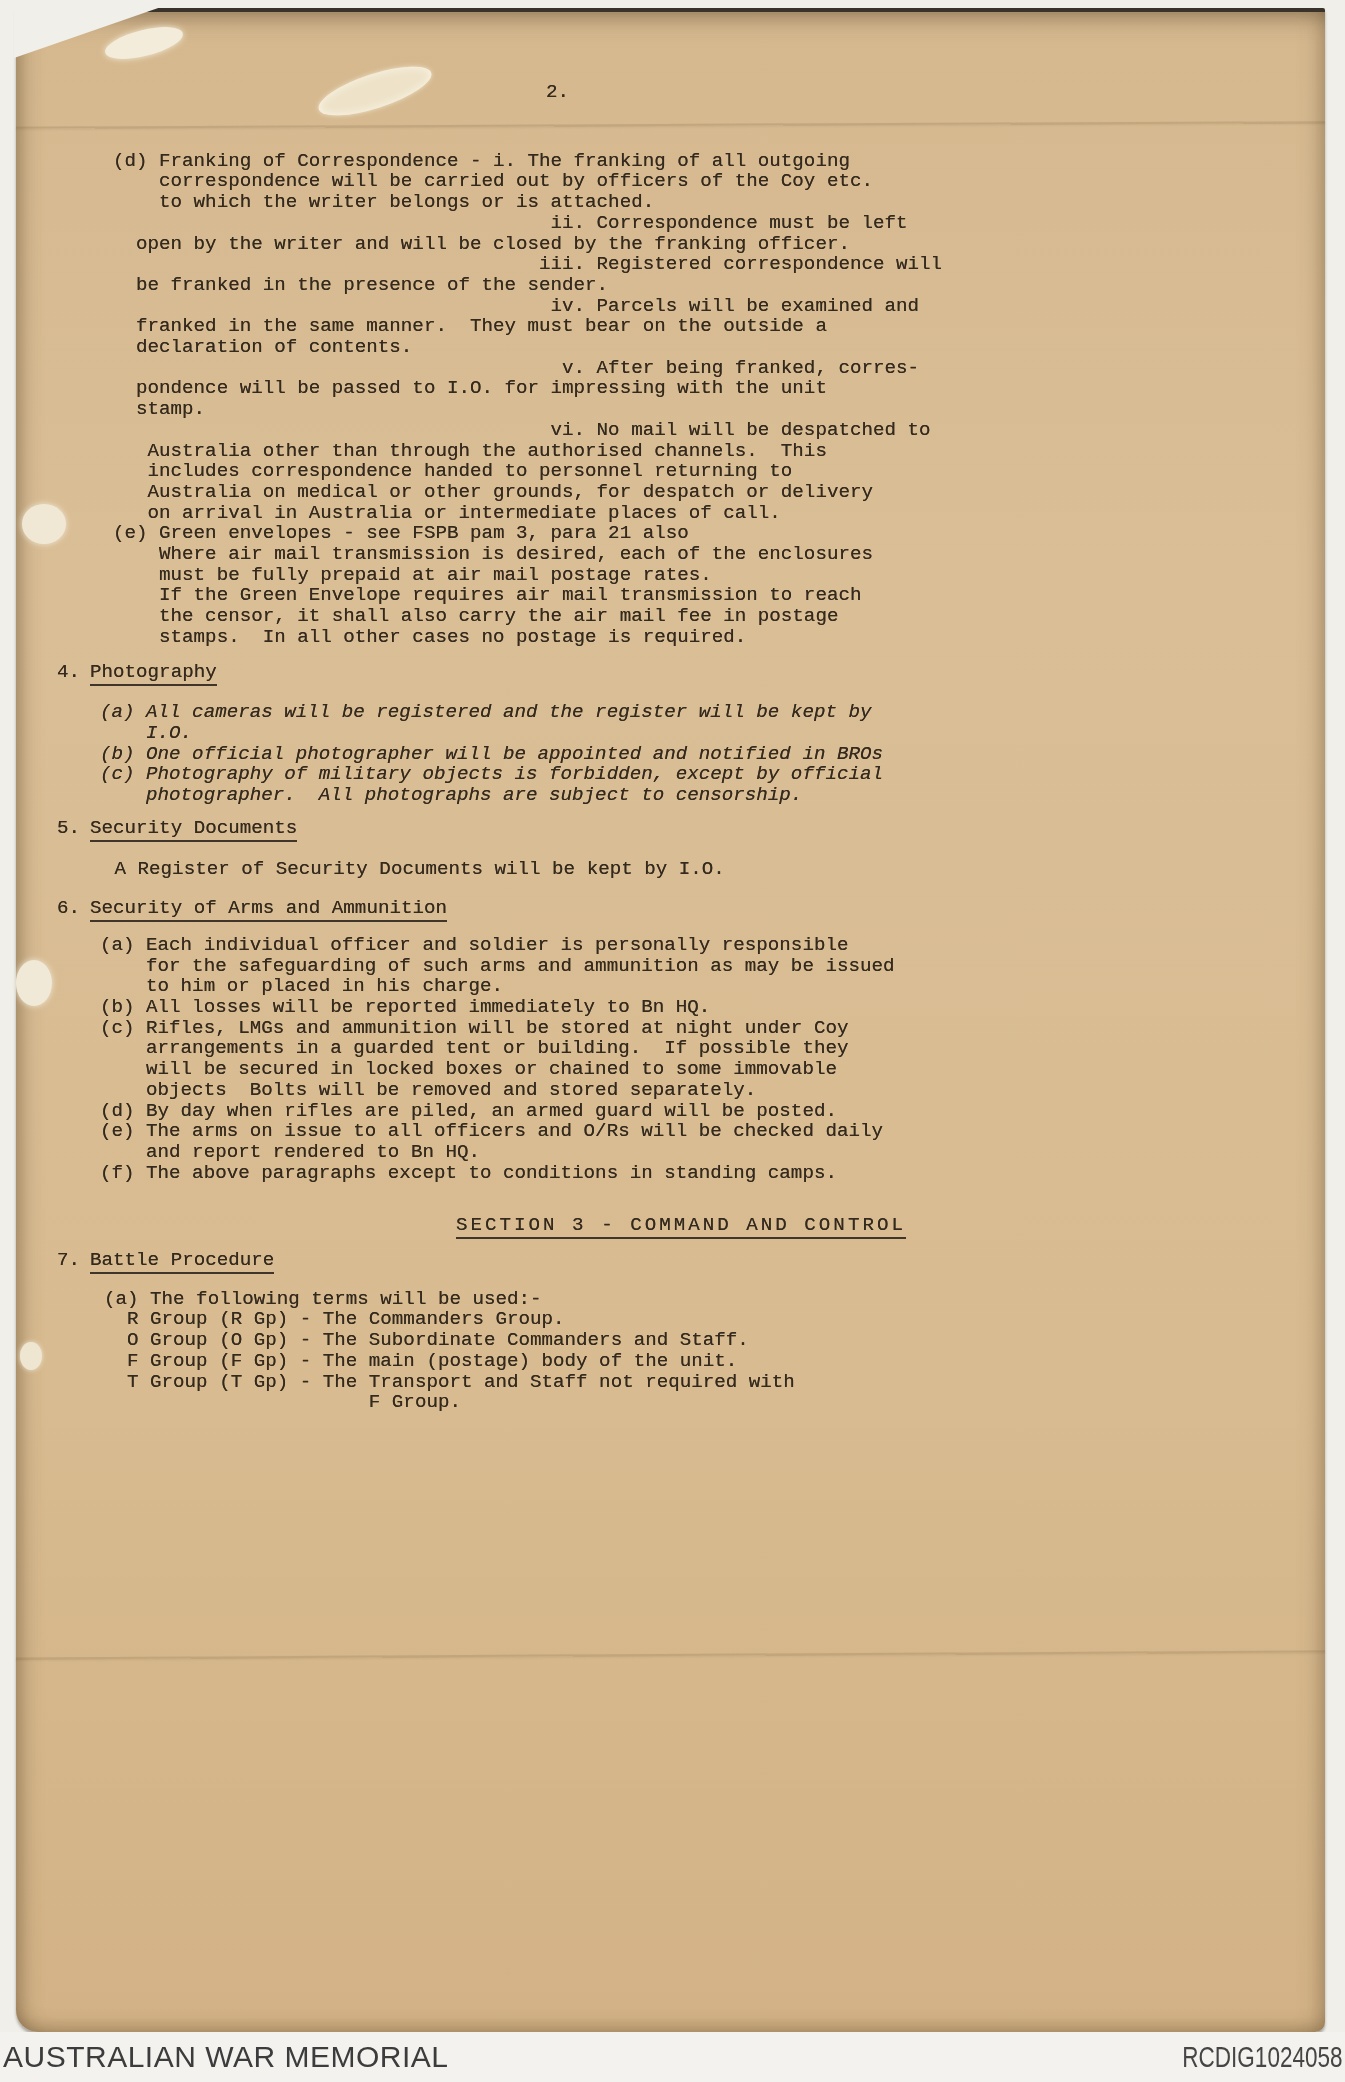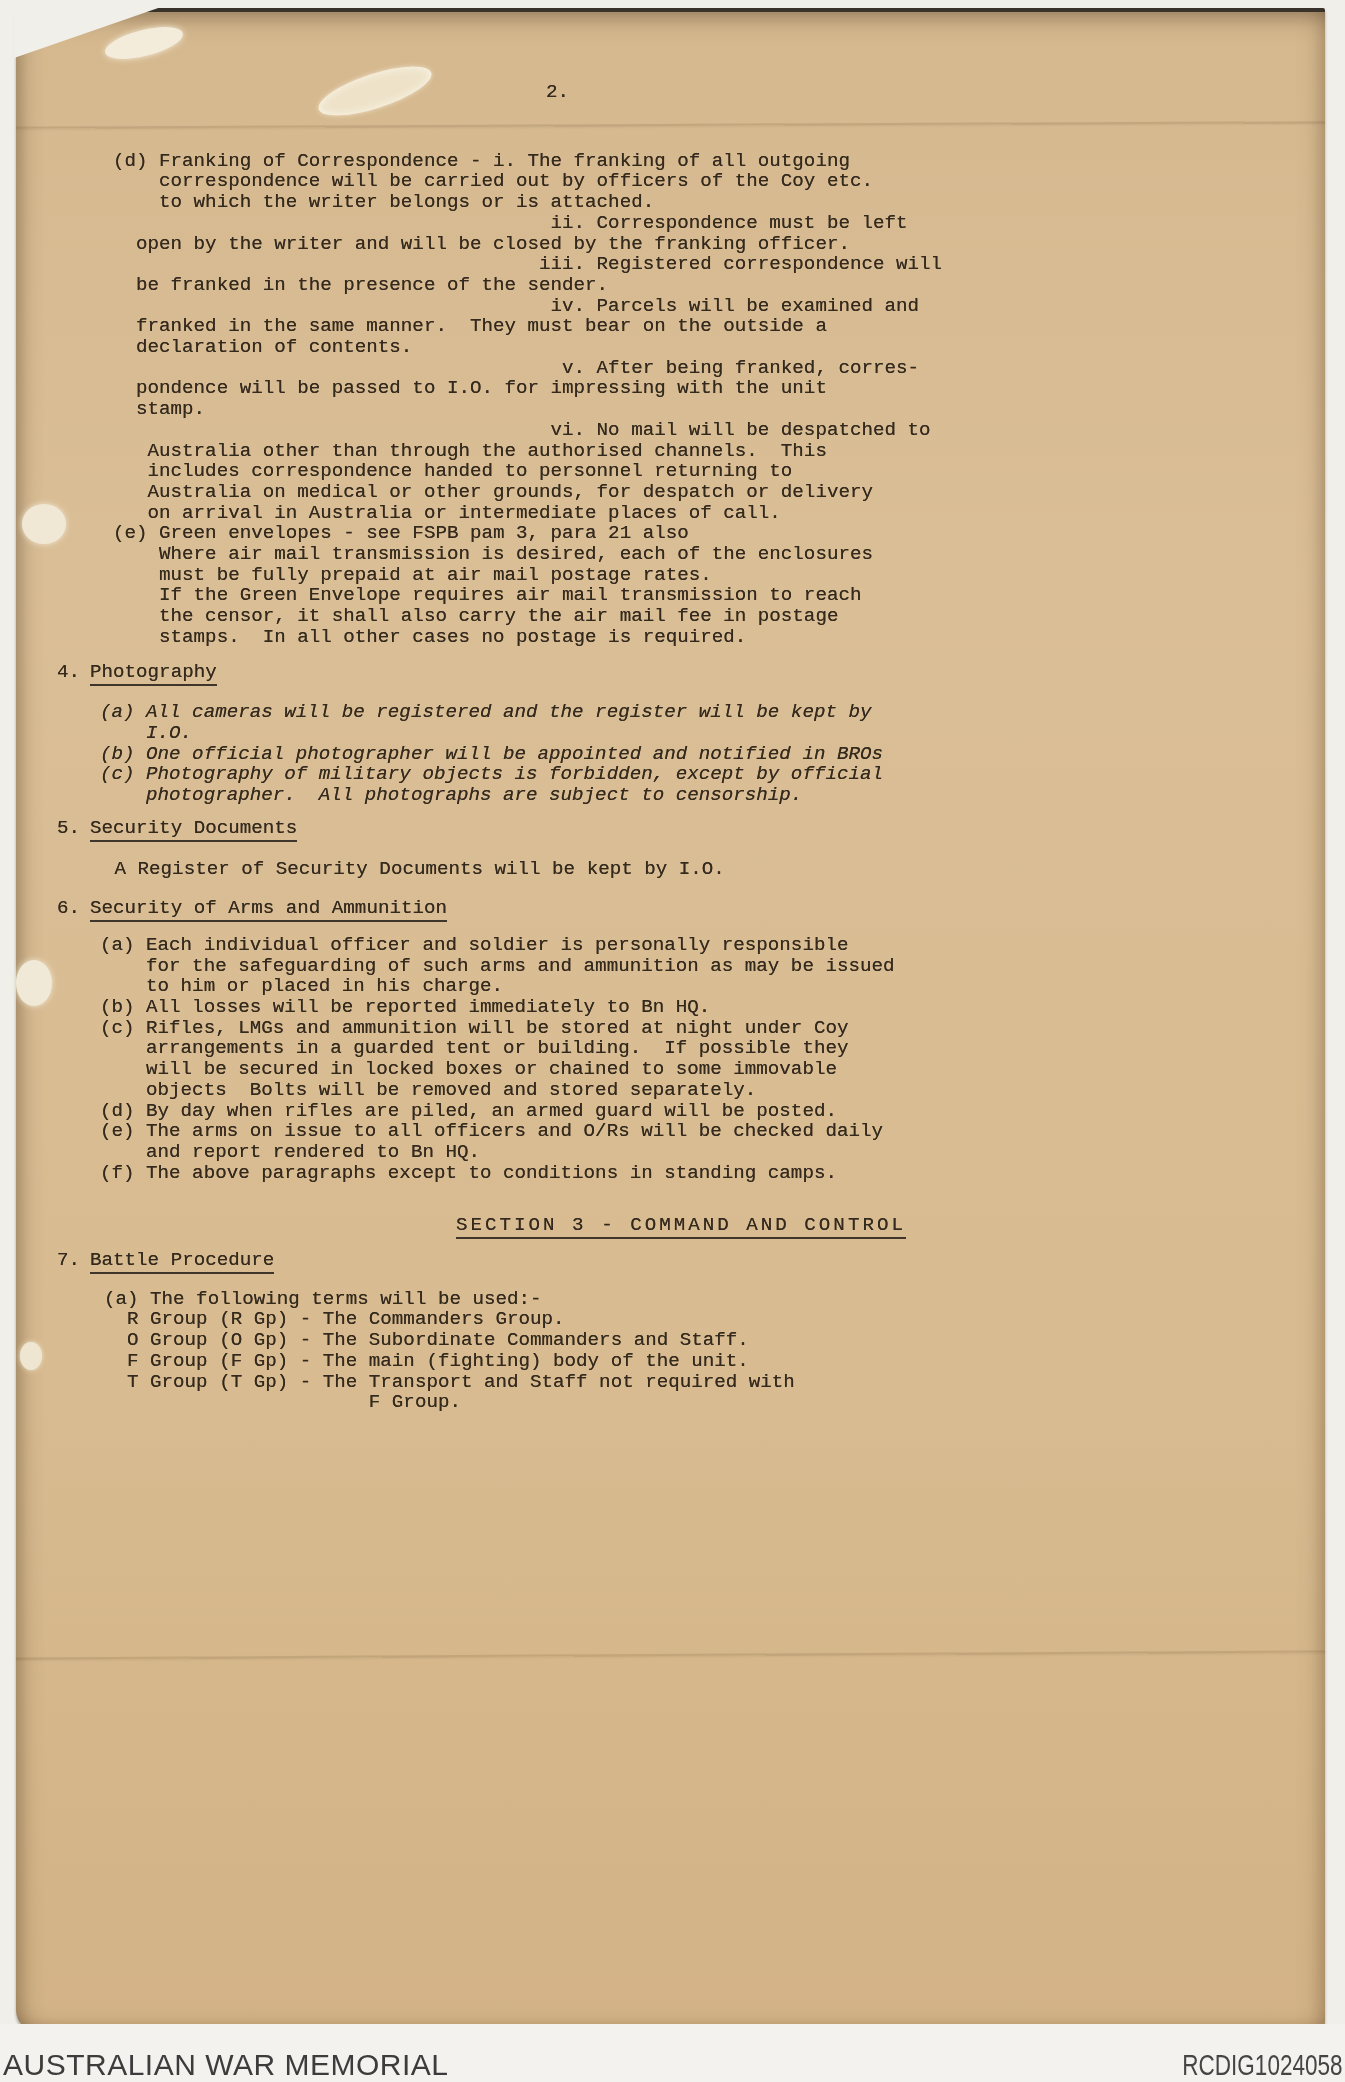--- a/index.html
+++ b/index.html
@@ -42,22 +42,22 @@
   .h4{margin-top:14px;}
   .b4{margin-top:20px;padding-left:84px;font-style:italic;}
   .h5{margin-top:12px;}
   .b5{margin-top:20px;padding-left:64px;}
   .h6{margin-top:19px;}
   .b6{margin-top:16px;padding-left:84px;}
   .center-head{margin-top:32px;padding-left:440px;letter-spacing:3px;white-space:pre;}
   .h7{margin-top:14px;}
   .b7{margin-top:18px;padding-left:88px;}
   
-  .footer{position:absolute;left:0;right:0;bottom:0;height:58px;background:#f3f2ee;
-          display:flex;justify-content:space-between;align-items:flex-end;}
+  .footer{position:absolute;left:0;right:0;bottom:0;height:50px;background:#f3f2ee;
+          display:flex;justify-content:space-between;align-items:center;}
   .f-left{font-family:"Liberation Sans",sans-serif;font-weight:300;font-size:30px;
           color:#3c3c3c;letter-spacing:.5px;padding-left:3px;white-space:nowrap;}
   .f-right{font-family:"Liberation Sans",sans-serif;font-weight:300;font-size:30px;
            color:#454545;transform:scaleX(.75);transform-origin:100% 50%;
            padding-right:4px;white-space:nowrap;}
 </style>
 </head>
 <body>
 
 <div class="scan">
@@ -133,21 +133,21 @@
           <div class="line">(f) The above paragraphs except to conditions in standing camps.</div>
         </div>
 
       <div class="center-head"><span class="u">SECTION 3 - COMMAND AND CONTROL</span></div>
 
       <div class="sec-h h7"><span class="num">7.</span><span class="u">Battle Procedure</span></div>
       <div class="b7">
           <div class="line">(a) The following terms will be used:-</div>
           <div class="line">  R Group (R Gp) - The Commanders Group.</div>
           <div class="line">  O Group (O Gp) - The Subordinate Commanders and Staff.</div>
-          <div class="line">  F Group (F Gp) - The main (fighting) body of the unit.</div>
+          <div class="line">  F Group (F Gp) - The main (postage) body of the unit.</div>
           <div class="line">  T Group (T Gp) - The Transport and Staff not required with</div>
           <div class="line">                       F Group.</div>
         </div>
 
     </div>
   </div>
 
   <div class="footer">
     <div class="f-left">AUSTRALIAN WAR MEMORIAL</div>
     <div class="f-right">RCDIG1024058</div>

